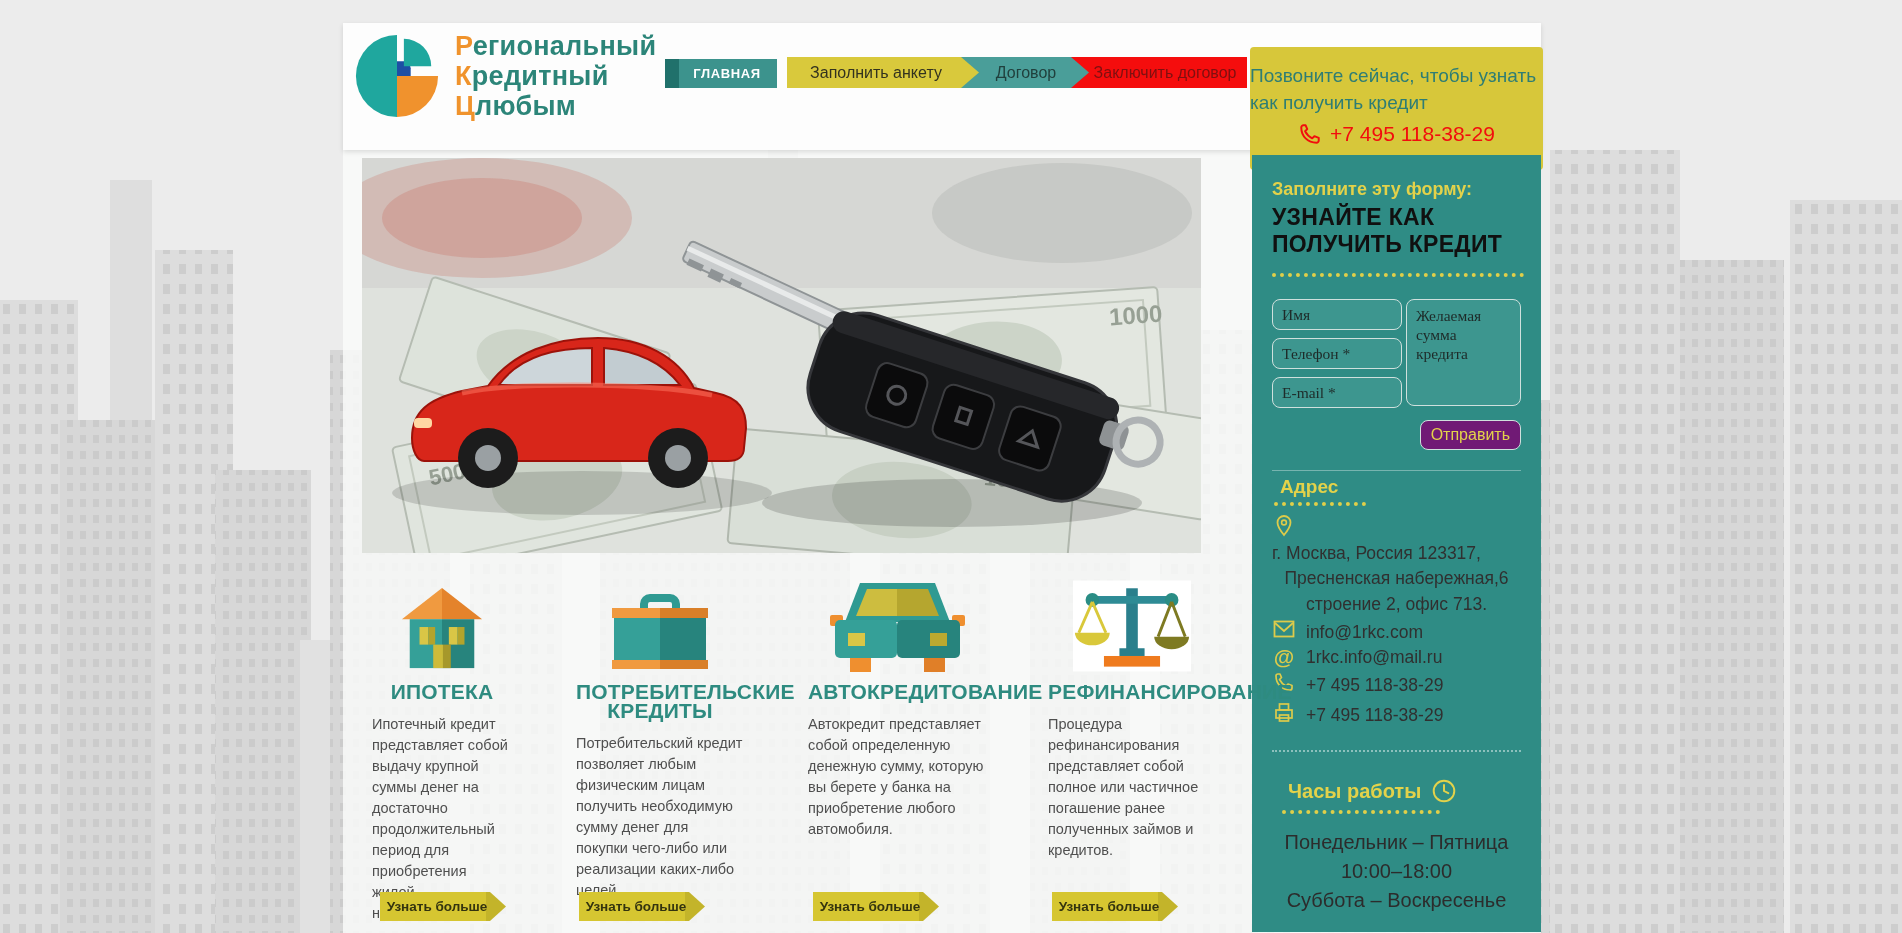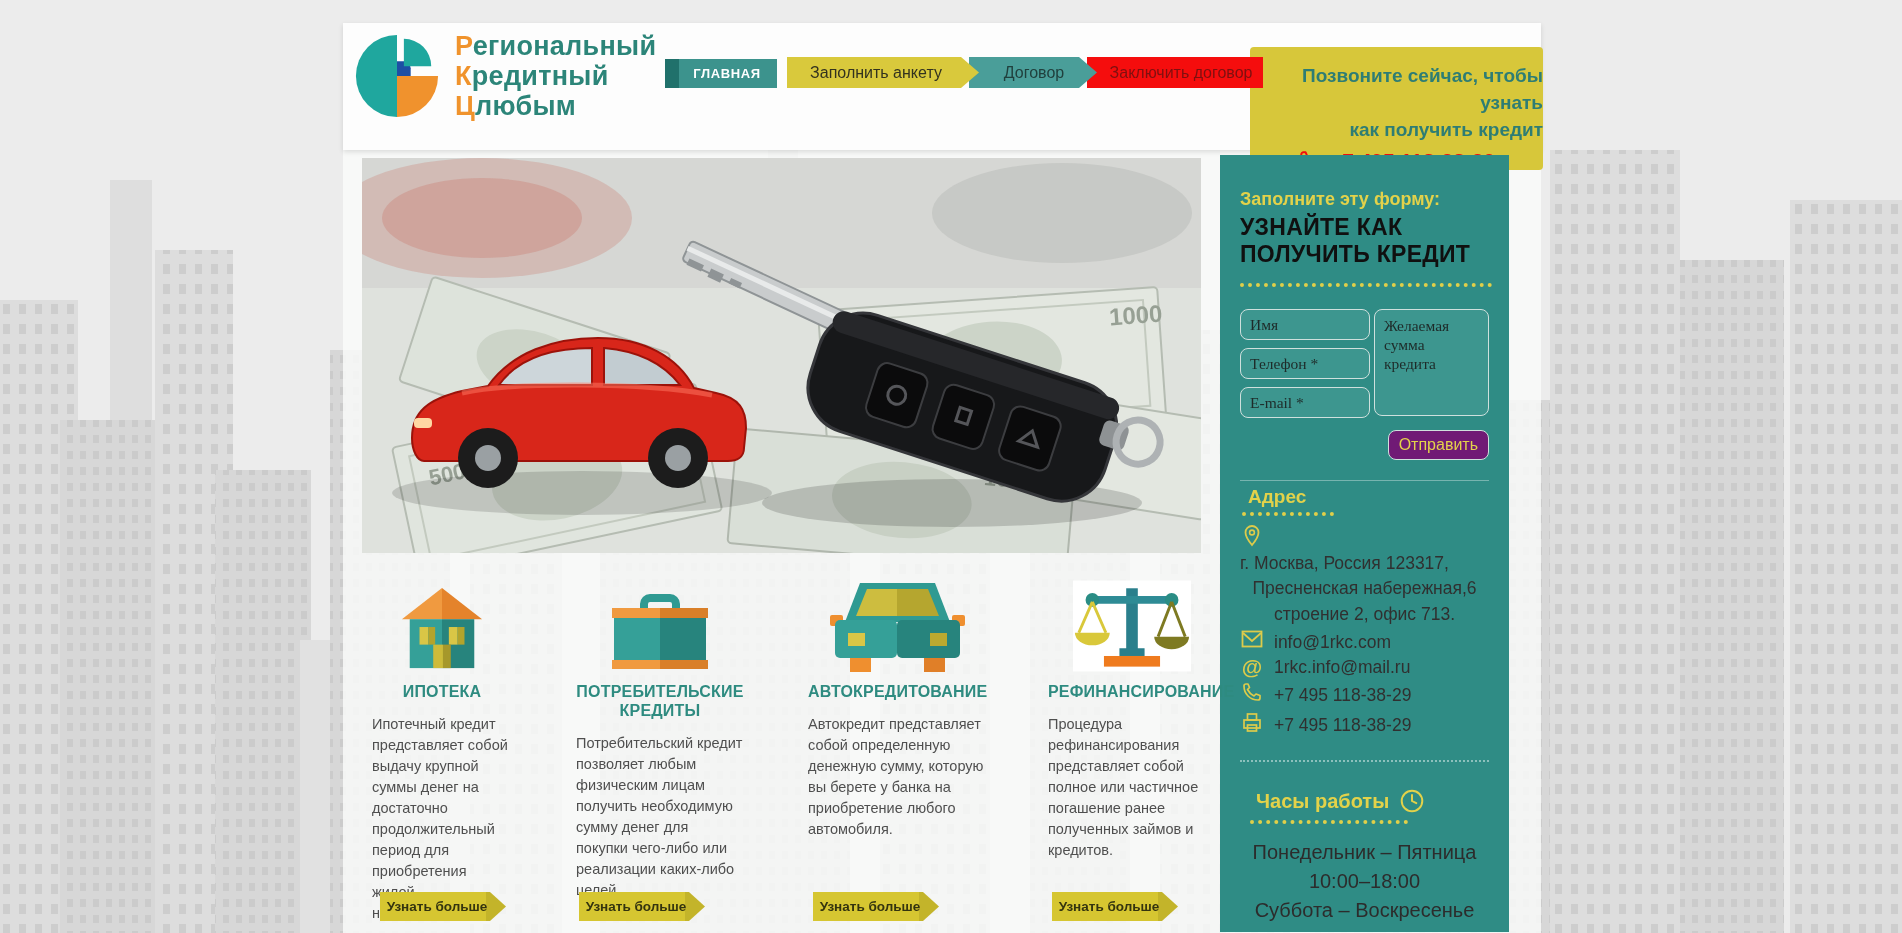--- a/index.html
+++ b/index.html
@@ -13,39 +13,39 @@
   
   .hdr { position:absolute; left:343px; top:23px; width:1198px; height:127px; background:#fdfdfd; box-shadow:0 2px 5px rgba(0,0,0,.12); }
   .logo { position:absolute; left:10px; top:5px; display:flex; align-items:center; gap:14px; cursor:pointer; }
   .logo-text div { font-size:27px; font-weight:bold; line-height:30px; color:#2c8579; letter-spacing:.3px; }
   .logo-text .ini { color:#f0932c; }
 
   .nav-home { position:absolute; left:322px; top:36px; width:112px; height:29px;
     background:linear-gradient(to right,#20716b 0 14px,#3c938d 14px); color:#fff;
     font-size:13px; font-weight:bold; letter-spacing:.6px; display:flex; align-items:center;
     justify-content:center; padding-left:12px; cursor:pointer; }
-  .crumbs { position:absolute; left:444px; top:34px; height:31px; display:flex;gap:8px; }
+  .crumbs { position:absolute; left:444px; top:34px; height:31px; display:flex; }
   .seg { height:31px; display:flex; align-items:center; justify-content:center; font-size:16px; cursor:pointer; }
   .seg-yellow { width:192px; background:#d9c93c; color:#33331f; z-index:5;
     clip-path:polygon(0 0,calc(100% - 18px) 0,100% 50%,calc(100% - 18px) 100%,0 100%); padding-right:14px; }
   .seg-teal   { width:128px; background:#4a9e99; color:#20403d; z-index:4; margin-left:-18px;
     clip-path:polygon(0 0,calc(100% - 18px) 0,100% 50%,calc(100% - 18px) 100%,0 100%); padding-left:10px; padding-right:8px; }
   .seg-red    { width:176px; background:#f50d0d; color:#7e1010; z-index:3; margin-left:-18px; padding-left:12px; }
 
   
   .callbox { position:absolute; left:1250px; top:47px; width:293px; height:123px; background:#d7c73a;
-    border-radius:4px; text-align:right; padding-top:15px; color:#2e7d74; font-weight:bold; font-size:19px; line-height:27px; }
+    border-radius:4px; text-align:left; padding-top:15px; color:#2e7d74; font-weight:normal; font-size:19px; line-height:27px; }
   .callbox .phone-row { display:flex; align-items:center; justify-content:center; gap:8px; margin-top:4px;
     color:#f20d0d; font-size:21px; }
 
   
   svg.hero { position:absolute; left:362px; top:158px; width:839px; height:395px; display:block; }
 
   
-  .sidebar { position:absolute; left:1220px; top:155px; width:289px; height:777px; background:#2f8c85; padding:10px 20px; color:#262626; }
+  .sidebar { position:absolute; left:1252px; top:155px; width:289px; height:777px; background:#2f8c85; padding:0 20px; color:#262626; }
   .sb-kicker { padding-top:24px; color:#e3d24a; font-weight:bold; font-size:18px; }
   .sb-title  { margin-top:4px; color:#101010; font-weight:bold; font-size:23px; line-height:27px; letter-spacing:.3px; }
   .dots-y { border-bottom:4px dotted #e0cf49; height:2px; }
   .sb-form .dots-y { width:252px; margin:15px 0 22px; }
   .form-grid { display:flex; gap:4px; }
   .fcol-left { display:flex; flex-direction:column; gap:8px; width:130px; }
   .fld, .famount { background:#3d968f; border:1px solid #cfe0dd; border-radius:8px; color:#1c1c1c; font-size:15.5px;
     font-family:Liberation Serif, serif; padding:6px 9px; outline:none; }
   .fld { height:31px; width:130px; }
   .famount { width:124px; height:107px; resize:none; line-height:19px; }
@@ -69,21 +69,21 @@
   .hours-line { text-align:center; font-size:20px; color:#2c2c2c; line-height:29px; }
 
   
   .cols { position:absolute; left:362px; top:570px; width:860px; height:363px; }
   .col { position:absolute; top:0; }
   .col-1 { left:10px;  width:140px; }
   .col-2 { left:214px; width:168px; }
   .col-3 { left:446px; width:178px; }
   .col-4 { left:686px; width:168px; }
   .icon-wrap { height:102px; display:flex; align-items:flex-end; justify-content:center; margin-bottom:10px; }
-  .col h3 { text-align:center; color:#2e8b80; font-size:16px; letter-spacing:.2px; line-height:19px; }
+  .col h3 { text-align:center; color:#2e8b80; font-size:21px; letter-spacing:.2px; line-height:19px; }
   .col p { margin-top:13px; font-size:14.5px; color:#4f4f4f; line-height:21px; }
   .cta-row { position:absolute; left:0; top:322px; width:860px; height:29px; }
   .cta { position:absolute; top:0; width:126px; height:29px; background:linear-gradient(to right,#d6c631 84%,#c3b42a 84%);
     clip-path:polygon(0 0,calc(100% - 16px) 0,100% 50%,calc(100% - 16px) 100%,0 100%);
     display:flex; align-items:center; justify-content:center; padding-right:12px;
     font-size:13.5px; font-weight:bold; color:#34340f; cursor:pointer; }
   .cta-1 { left:18px; } .cta-2 { left:217px; } .cta-3 { left:451px; } .cta-4 { left:690px; }
 </style>
 </head>
 <body>

